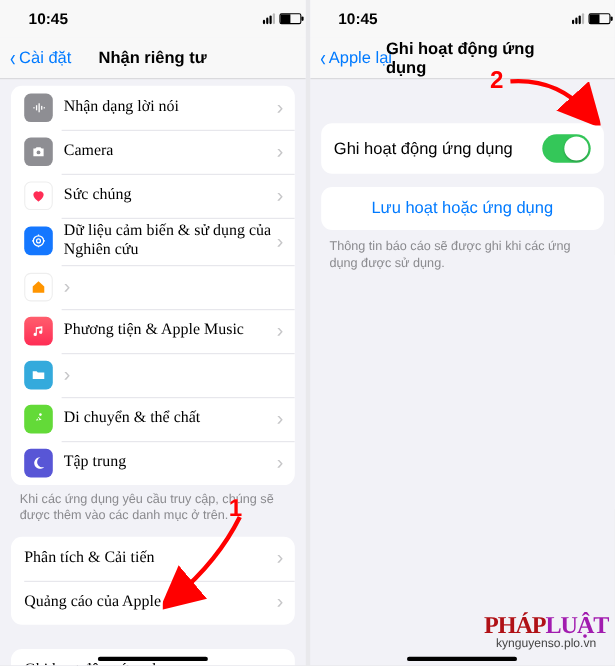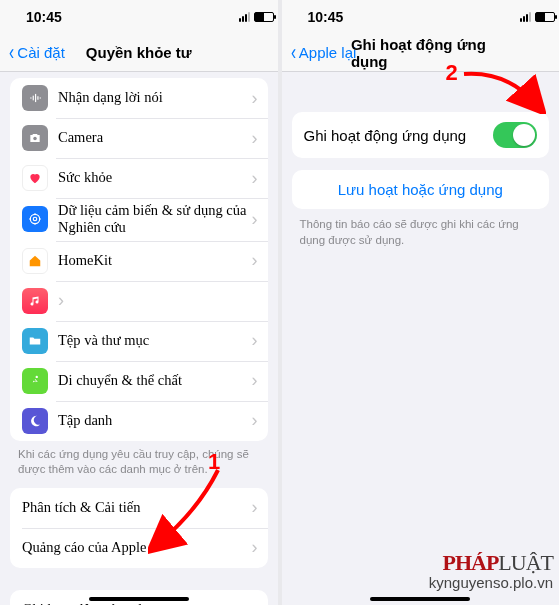--- a/index.html
+++ b/index.html
@@ -162,22 +162,22 @@
     bottom: 14px;
     text-align: right;
     z-index: 20;
   }
   .watermark .brand {
     font-family: "Times New Roman", serif;
     font-size: 22px;
     letter-spacing: -1px;
   }
   .watermark .brand .p { color:#b01116; font-weight:700;margin-top:32px;}
-  .watermark .brand .l { color:#404040; font-weight:400;}
-  .watermark .sub { font-size: 15px; color:#444; margin-top:-2px;}
+  .watermark .brand .l { color:#a21caf; font-weight:700;}
+  .watermark .sub { font-size: 11px; color:#444; margin-top:-2px;text-align:center;}
   .chev-back { display:inline-block; transform: scaleX(.7); font-size:22px; line-height:0;}
 </style>
 </head>
 <body>
 
 <div class="phones">
 
   <div class="phone">
     <div class="status-bar">
       <span>10:45</span>
@@ -191,21 +191,21 @@
         <span class="battery">
             <i></i>
           </span>
       </span>
     </div>
     <div class="nav">
       <span class="back">
         <span class="chev-back">‹</span>
         <span>Cài đặt</span>
       </span>
-      <span class="title">Quyền khỏe tư</span>
+      <span class="title">Nhận riêng tư</span>
     </div>
 
     <div class="scroll">
       <div class="group first">
         <div class="row">
           <span class="app-icon" style="background:#8e8e93">
             <svg width="14" height="14" viewBox="0 0 24 24" fill="#fff">
                 <rect x="4" y="11" width="2" height="2"></rect>
                 <rect x="8" y="8" width="2" height="8"></rect>
                 <rect x="12" y="5" width="2" height="14"></rect>
@@ -225,77 +225,76 @@
           </span>
           <span class="label">Camera</span>
           <span class="chevron">›</span>
         </div>
         <div class="row">
           <span class="app-icon" style="background:#fff;border:1px solid #eee">
             <svg width="14" height="14" viewBox="0 0 24 24" fill="#ff2d55">
                 <path d="M12 21s-8-5-8-11a5 5 0 0 1 8-4 5 5 0 0 1 8 4c0 6-8 11-8 11z"></path>
               </svg>
           </span>
-          <span class="label">Sức khỏe</span>
+          <span class="label">Sức chúng</span>
           <span class="chevron">›</span>
         </div>
         <div class="row">
           <span class="app-icon" style="background:#1477ff">
             <svg width="14" height="14" viewBox="0 0 24 24" fill="none" stroke="#fff" stroke-width="2">
                 <circle cx="12" cy="12" r="3"></circle>
                 <circle cx="12" cy="12" r="8"></circle>
                 <path d="M12 4v-2M12 22v-2M4 12h-2M22 12h-2"></path>
               </svg>
           </span>
           <span class="label">Dữ liệu cảm biến &amp; sử dụng của Nghiên cứu</span>
           <span class="chevron">›</span>
         </div>
         <div class="row">
           <span class="app-icon" style="background:#fff;border:1px solid #eee">
             <svg width="14" height="14" viewBox="0 0 24 24" fill="#ff9500">
                 <path d="M3 11l9-8 9 8v10H3z"></path>
               </svg>
           </span>
-          <span class="label">HomeKit</span>
           <span class="chevron">›</span>
         </div>
         <div class="row">
           <span class="app-icon" style="background:linear-gradient(#ff5e6d,#ff2d55)">
             <svg width="12" height="12" viewBox="0 0 24 24" fill="#fff">
                 <path d="M9 18a3 3 0 1 1-2-2.8V5l12-2v11a3 3 0 1 1-2-2.8V7l-8 1.3z"></path>
               </svg>
           </span>
+          <span class="label">Phương tiện &amp; Apple Music</span>
           <span class="chevron">›</span>
         </div>
         <div class="row">
           <span class="app-icon" style="background:#34aadc">
             <svg width="14" height="14" viewBox="0 0 24 24" fill="#fff">
                 <path d="M3 6h6l2 2h10v10H3z"></path>
               </svg>
           </span>
-          <span class="label">Tệp và thư mục</span>
           <span class="chevron">›</span>
         </div>
         <div class="row">
           <span class="app-icon" style="background:#63da38">
             <svg width="14" height="14" viewBox="0 0 24 24" fill="#fff">
                 <circle cx="15" cy="5" r="2"></circle>
                 <path d="M13 8l-3 4 3 2v6m-5-6l2-3 3-1 4 3"></path>
               </svg>
           </span>
           <span class="label">Di chuyển &amp; thể chất</span>
           <span class="chevron">›</span>
         </div>
         <div class="row">
           <span class="app-icon" style="background:#5856d6">
             <svg width="14" height="14" viewBox="0 0 24 24" fill="#fff">
                 <path d="M15 3a9 9 0 1 0 6 15 7 7 0 0 1-6-15z"></path>
               </svg>
           </span>
-          <span class="label">Tập danh</span>
+          <span class="label">Tập trung</span>
           <span class="chevron">›</span>
         </div>
       </div>
 
       <div class="footer">Khi các ứng dụng yêu cầu truy cập, chúng sẽ được thêm vào các danh mục ở trên.</div>
 
       <div class="group">
         <div class="row noicon">
           <span class="label">Phân tích &amp; Cải tiến</span>
           <span class="chevron">›</span>

